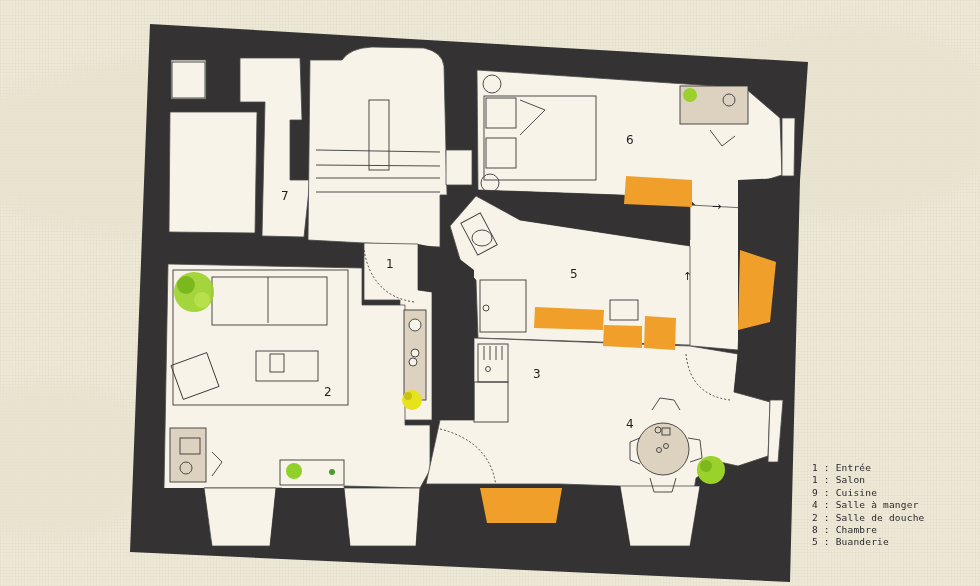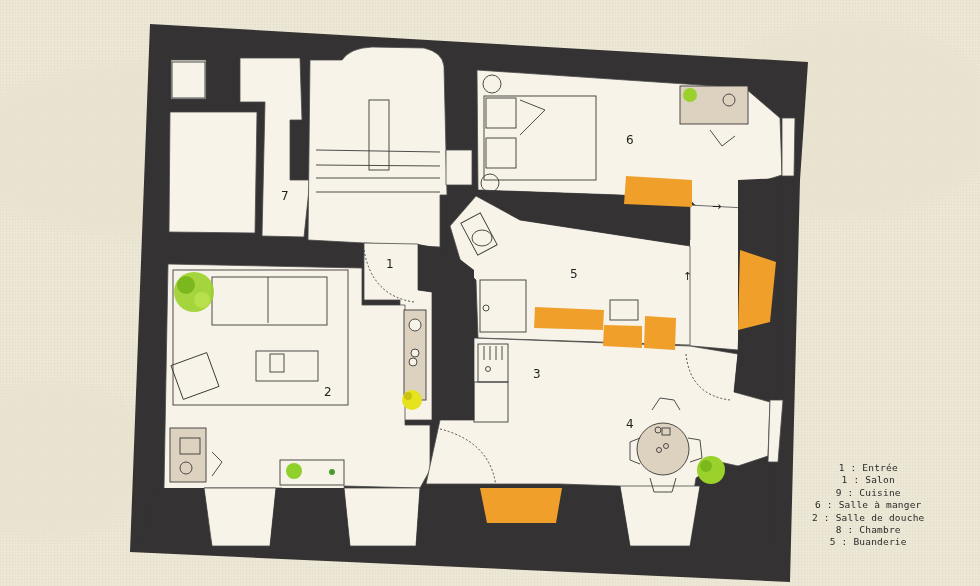--- a/index.html
+++ b/index.html
@@ -21,21 +21,21 @@
     position:absolute; border-radius:50%;
     background:#e8e2cf; filter:blur(6px); opacity:.7;
   }
   svg.plan { position:absolute; left:0; top:0; }
   .legend {
     position:absolute; left:812px; top:462px;
     font-family:"DejaVu Sans Mono", monospace;
     font-size:9.5px; line-height:12.4px; color:#2a2a2a;
     letter-spacing:0.2px;
   }
-  .legend-row { white-space:pre;text-align:center; }
+  .legend-row { white-space:pre; }
   .room-label {
     font-family:"DejaVu Sans", sans-serif; font-size:12px; fill:#1e1e1e;
   }
 </style>
 </head>
 <body>
 
 <div class="paper"></div>
 <div class="paper-cloud" style="left:-40px;top:60px;width:380px;height:180px;"></div>
 <div class="paper-cloud" style="left:700px;top:20px;width:300px;height:200px;"></div>
@@ -191,17 +191,17 @@
     <text class="room-label" x="281" y="200">7</text>
     <text class="room-label" x="712" y="210" style="font-size:11px">→</text>
     <text class="room-label" x="683" y="280" style="font-size:11px">↑</text>
   </g>
 </svg>
 
 <div class="legend">
   <div class="legend-row">1 : Entrée</div>
   <div class="legend-row">1 : Salon</div>
   <div class="legend-row">9 : Cuisine</div>
-  <div class="legend-row">6 : Salle à manger</div>
+  <div class="legend-row">4 : Salle à manger</div>
   <div class="legend-row">2 : Salle de douche</div>
   <div class="legend-row">8 : Chambre</div>
   <div class="legend-row">5 : Buanderie</div>
 </div>
 
 </body></html>

